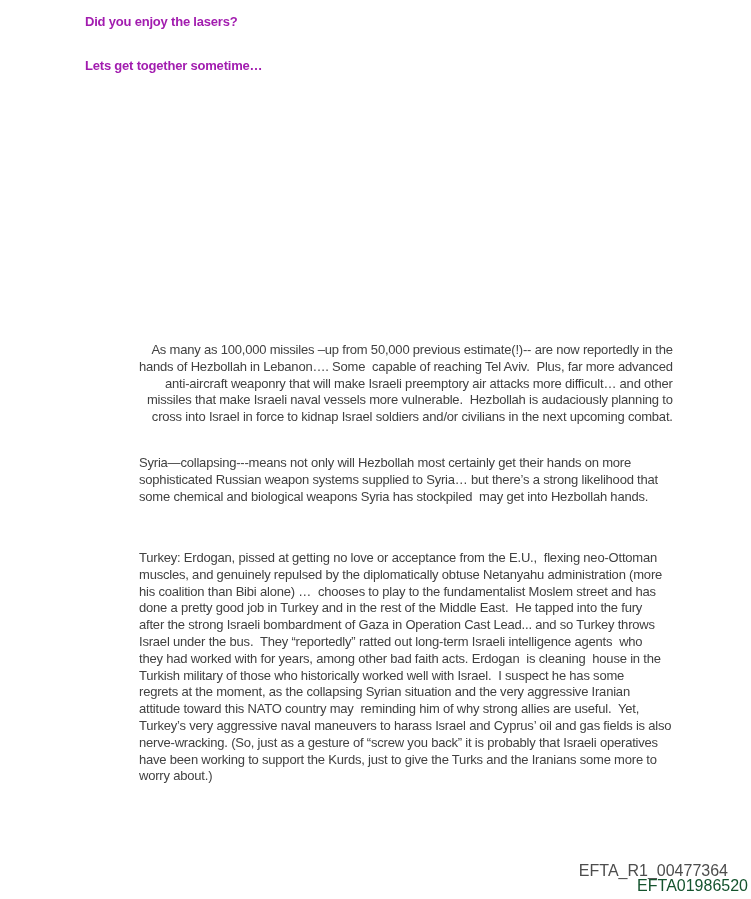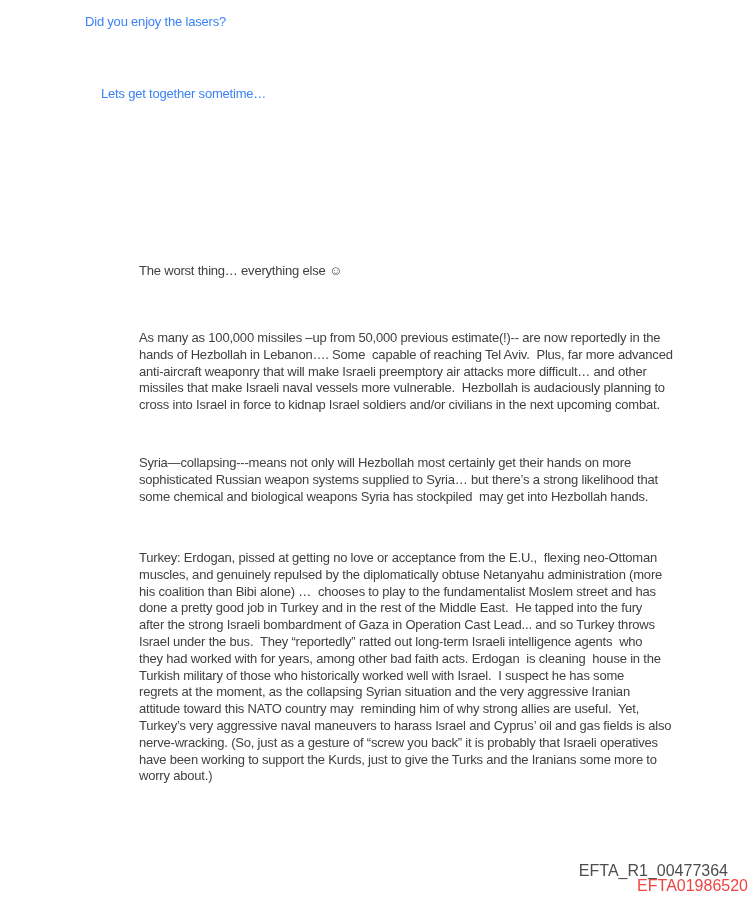--- a/index.html
+++ b/index.html
@@ -13,63 +13,62 @@
   }
   .para {
     position: absolute;
     white-space: pre-wrap;
     font-size: 13px;
     line-height: 16.8px;
     letter-spacing: -0.2px;
     color: #414141;
   }
   .para.bold {
-    font-weight: normal;
-    color: #3b82f6;
+    font-weight: bold;
+    color: #a21caf;
   }
   .flush  { left: 85px; }
   .indent { left: 139px; }
   .p-lasers   { top: 14px; }
-  .p-together { top: 86px; margin-left: 16px; }
+  .p-together { top: 58px; }
   .p-intro    { top: 139px; }
   .p-gasfield { top: 200px; }
   .p-worst    { top: 263px; }
-  .p-missiles { top: 330px; }
+  .p-missiles { top: 342px; text-align: right; }
   .p-syria    { top: 455px; }
   .p-turkey   { top: 550px; }
   .bates {
     position: absolute;
     font-family: "Liberation Sans", sans-serif;
     white-space: nowrap;
   }
   .bates-small {
     top: 862px;
     right: 23px;
     font-size: 16px;
     color: #4d4d4d;
   }
   .bates-large {
     top: 877px;
     right: 3px;
     font-size: 16px;
-    color: #ef4444;
+    color: #14532d;
   }
 </style>
 </head>
 <body>
 
 <div class="page">
 
   <div class="para bold flush p-lasers">Did you enjoy the lasers?</div>
 
   <div class="para bold flush p-together">Lets get together sometime…</div>
 
 
 
-  <div class="para indent p-worst">The worst thing… everything else ☺</div>
 
   <div class="para indent p-missiles">As many as 100,000 missiles –up from 50,000 previous estimate(!)-- are now reportedly in the
 hands of Hezbollah in Lebanon…. Some  capable of reaching Tel Aviv.  Plus, far more advanced
 anti-aircraft weaponry that will make Israeli preemptory air attacks more difficult… and other
 missiles that make Israeli naval vessels more vulnerable.  Hezbollah is audaciously planning to
 cross into Israel in force to kidnap Israel soldiers and/or civilians in the next upcoming combat.</div>
 
   <div class="para indent p-turkey">Turkey: Erdogan, pissed at getting no love or acceptance from the E.U.,  flexing neo-Ottoman
 muscles, and genuinely repulsed by the diplomatically obtuse Netanyahu administration (more
 his coalition than Bibi alone) …  chooses to play to the fundamentalist Moslem street and has

